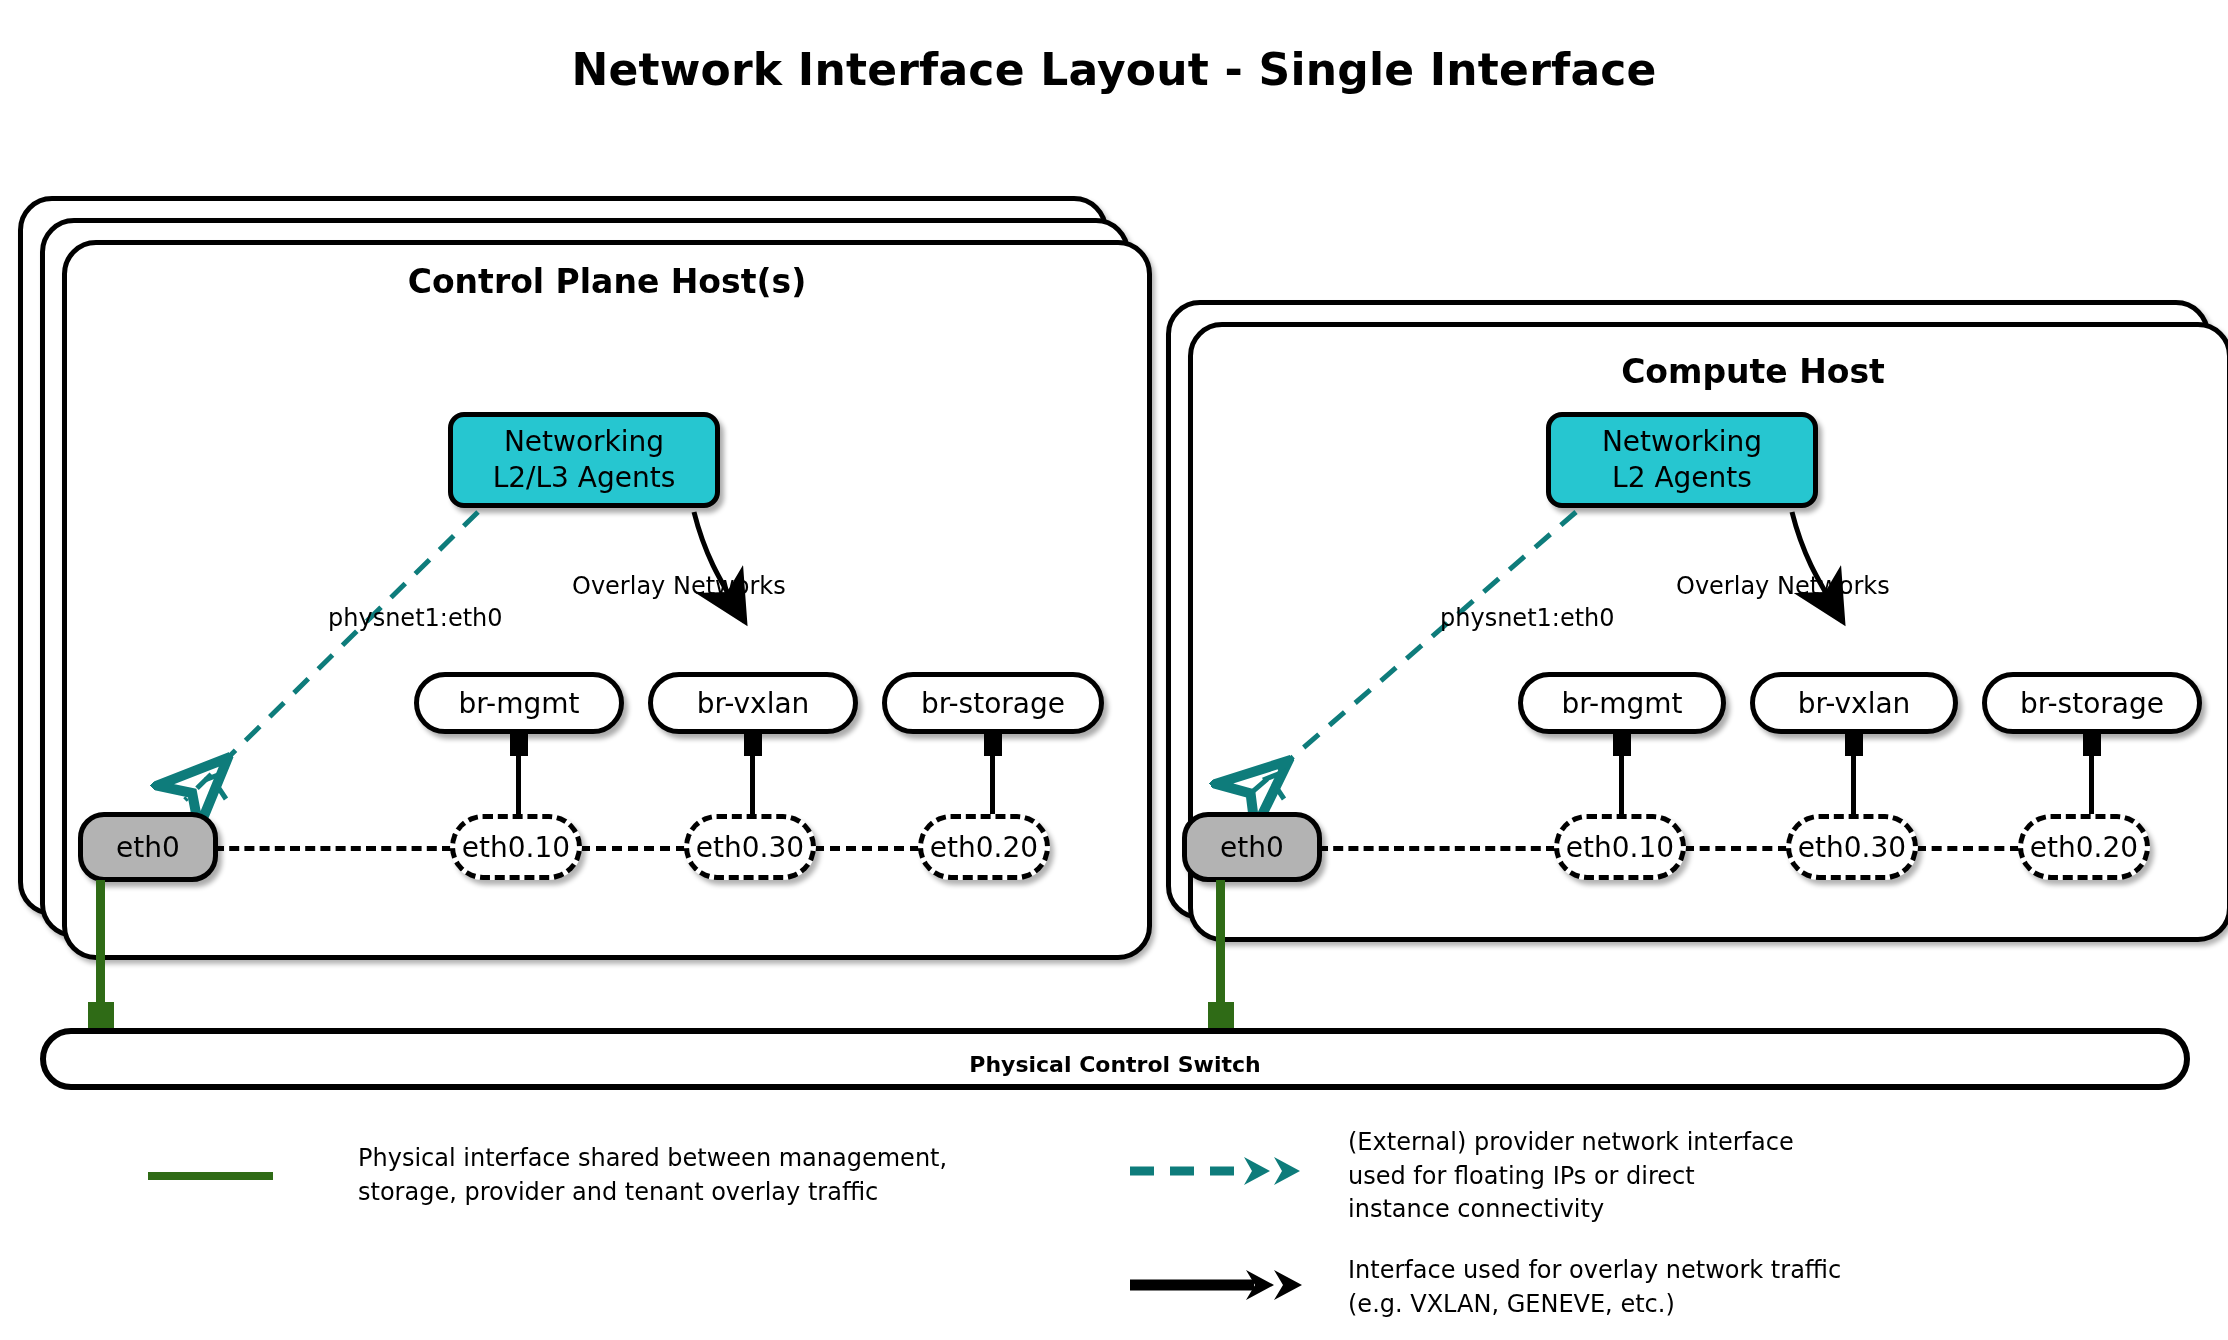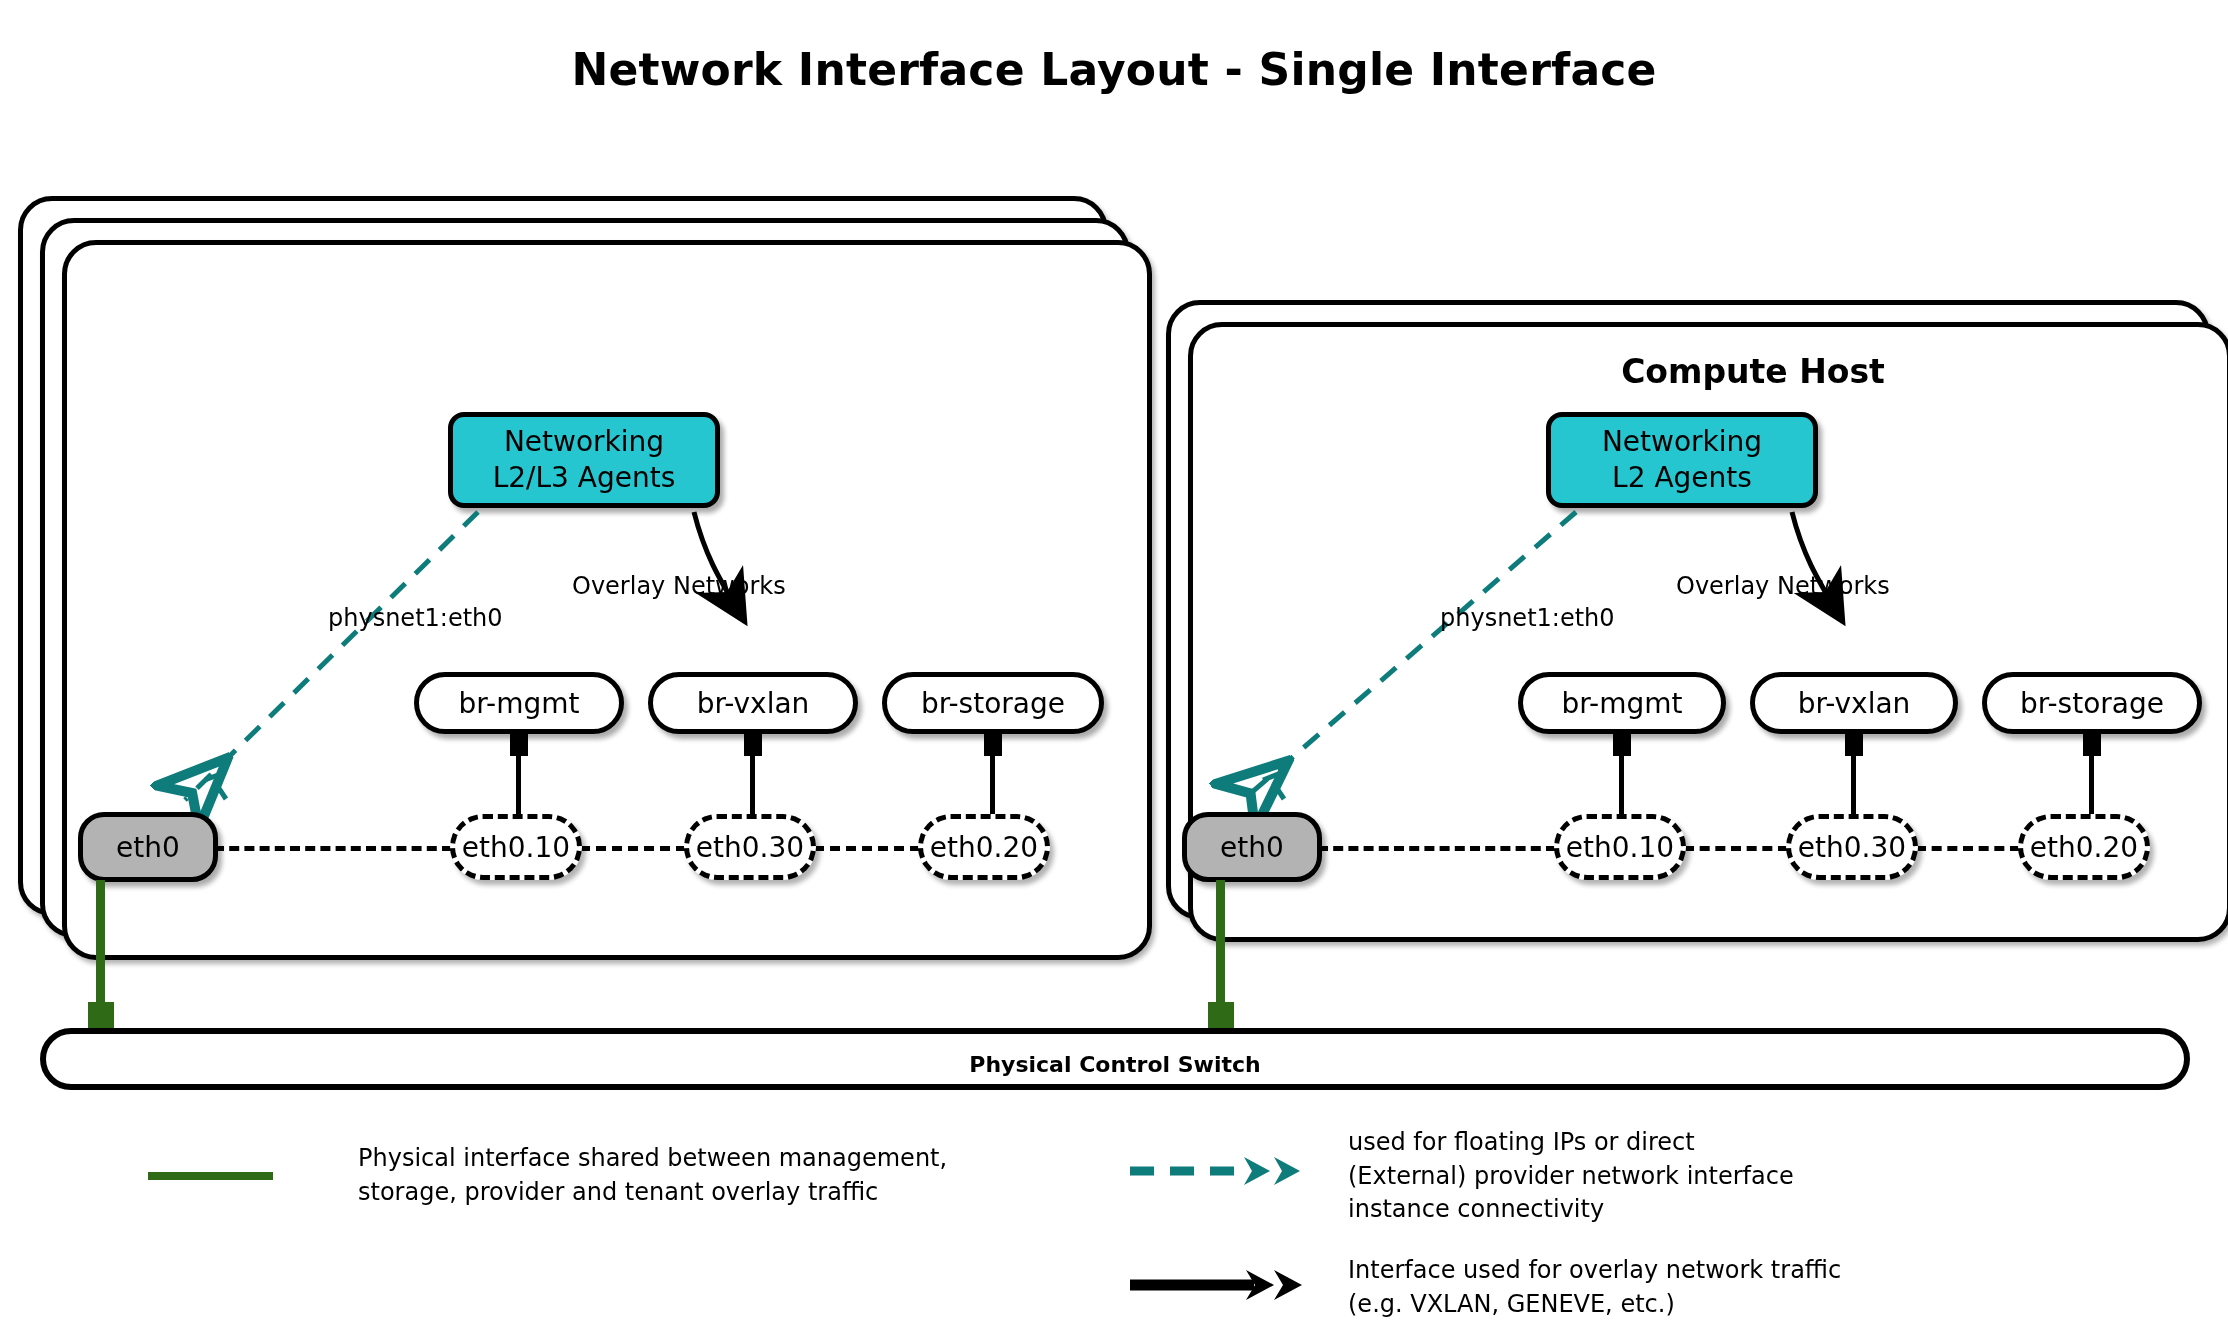--- a/index.html
+++ b/index.html
@@ -58,20 +58,21 @@
 </head>
 <body>
 
 <div class="abs" id="title">Network Interface Layout - Single Interface</div>
 
 <div class="abs card cardShadow" style="left:18px;top:196px;width:1090px;height:720px;"></div>
 <div class="abs card cardShadow" style="left:40px;top:218px;width:1090px;height:720px;"></div>
 <div class="abs card cardShadow" style="left:62px;top:240px;width:1090px;height:720px;"></div>
 
 <div class="abs hostTitle" style="left:62px;top:262px;width:1090px;">
+  <div>Control Plane Host(s)</div>
 </div>
 
 <div class="abs agentBox" style="left:448px;top:412px;width:272px;height:96px;background:#26c6d0;">
   <div>Networking</div>
   <div>L2/L3 Agents</div>
 </div>
 
 <svg class="abs" style="left:0px;top:0px;width:1200px;height:1000px;" viewBox="0 0 1200 1000">
   <defs>
     <marker id="tealArrowL" markerWidth="16" markerHeight="14" refX="13" refY="7" orient="auto">
@@ -206,22 +207,22 @@
   <div>Physical interface shared between management,</div>
   <div>storage, provider and tenant overlay traffic</div>
 </div>
 
 <svg class="abs" style="left:1128px;top:1146px;width:190px;height:50px;" viewBox="0 0 190 50">
   <line x1="2" y1="25" x2="118" y2="25" stroke="#0e7c7b" stroke-width="9" stroke-dasharray="24,16"></line>
   <path d="M116,11 L142,25 L116,39 L124,25 Z" fill="#0e7c7b"></path>
   <path d="M146,11 L172,25 L146,39 L154,25 Z" fill="#0e7c7b"></path>
 </svg>
 <div class="abs legText" style="left:1348px;top:1126px;width:520px;">
+  <div>(External) provider network interface</div>
   <div>used for floating IPs or direct</div>
-  <div>(External) provider network interface</div>
   <div>instance connectivity</div>
 </div>
 
 <svg class="abs" style="left:1128px;top:1262px;width:190px;height:46px;" viewBox="0 0 190 46">
   <line x1="2" y1="23" x2="126" y2="23" stroke="#000" stroke-width="11"></line>
   <path d="M118,8 L146,23 L118,38 L127,23 Z" fill="#000"></path>
   <path d="M146,8 L174,23 L146,38 L155,23 Z" fill="#000"></path>
 </svg>
 <div class="abs legText" style="left:1348px;top:1254px;width:540px;">
   <div>Interface used for overlay network traffic</div>

